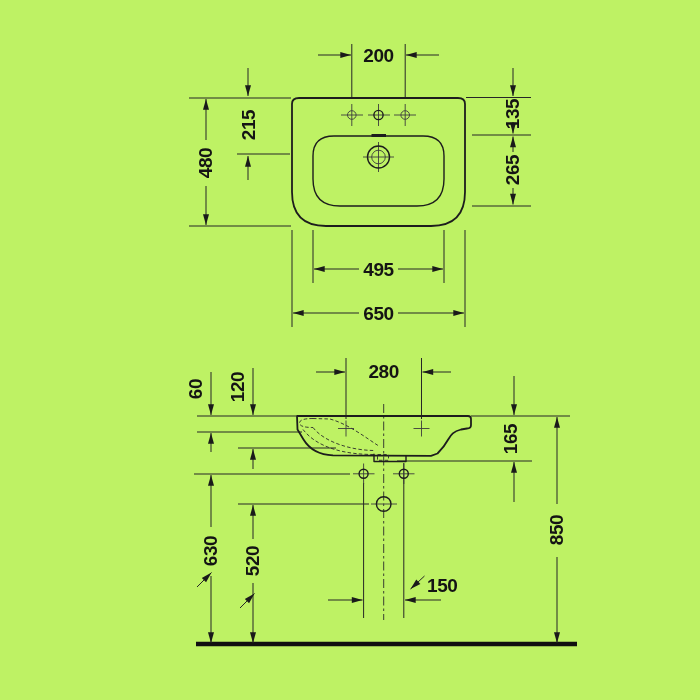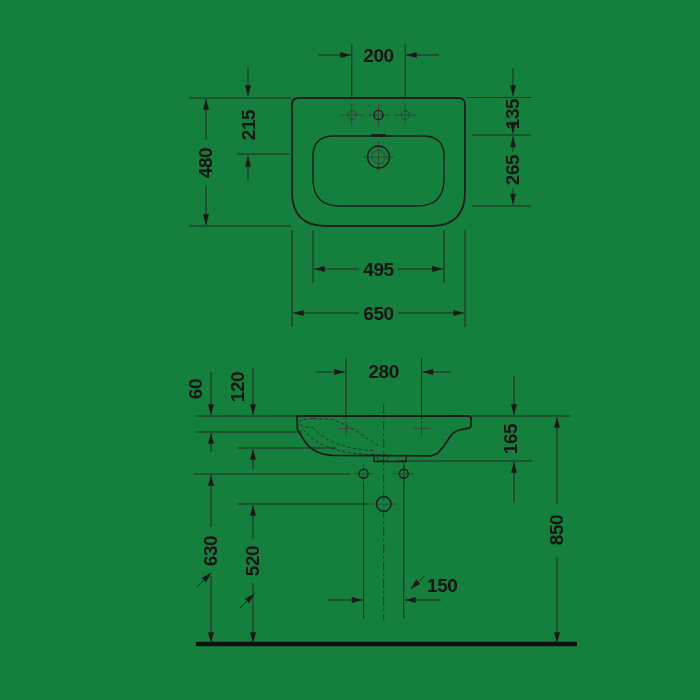--- a/index.html
+++ b/index.html
@@ -1,16 +1,16 @@
 <!DOCTYPE html>
 <html><head>
 <meta charset="utf-8">
 <style>
   html,body{margin:0;padding:0;background:#ffffff;}
-  #stage{position:relative;width:700px;height:700px;background:#15803d;overflow:hidden;}
+  #stage{position:relative;width:700px;height:700px;background:#bef264;overflow:hidden;}
   svg{display:block;}
   .oline{fill:none;stroke:#1d1d1d;stroke-width:1.8;stroke-linejoin:round;stroke-linecap:round;}
   .mline{fill:none;stroke:#1d1d1d;stroke-width:1.4;stroke-linejoin:round;}
   .thick{fill:none;stroke:#1d1d1d;stroke-width:3;}
   .dline{fill:none;stroke:#262626;stroke-width:1;}
   .tline{fill:none;stroke:#3c3c3c;stroke-width:0.9;}
   .dash{fill:none;stroke:#2b2b2b;stroke-width:0.9;stroke-dasharray:3.5 2.2;}
   .cline{fill:none;stroke:#2b2b2b;stroke-width:0.9;stroke-dasharray:9 3 2.5 3;}
   .floor{fill:none;stroke:#101010;stroke-width:4.5;}
   text.dim{font-family:"Liberation Sans","DejaVu Sans",sans-serif;font-weight:700;font-size:19px;fill:#141414;letter-spacing:-0.4px;}

